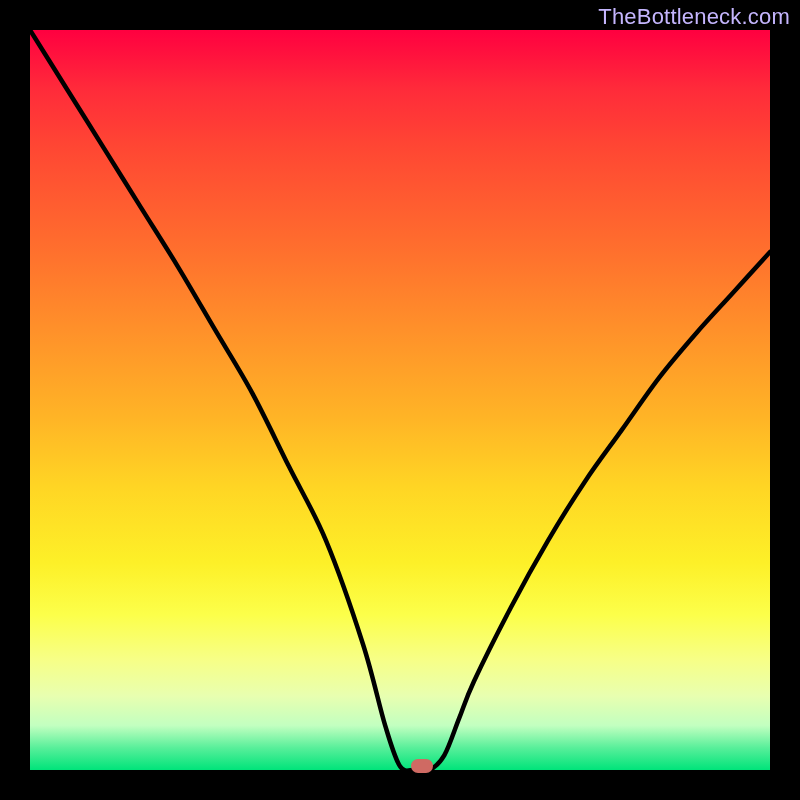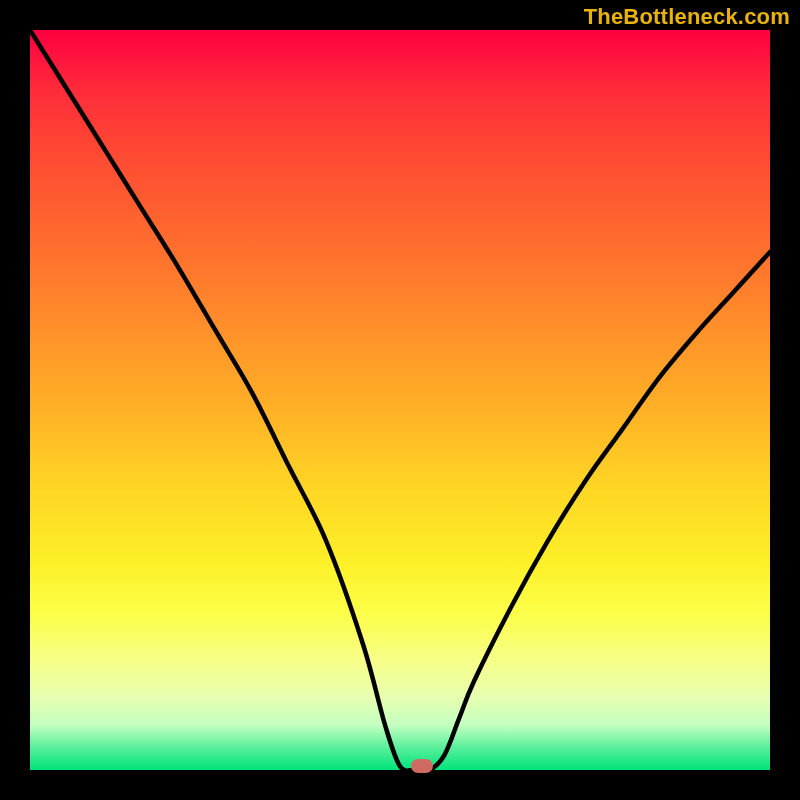--- a/index.html
+++ b/index.html
@@ -40,23 +40,23 @@
       #e8ffb0 90%,
       #c2ffc0 94%,
       #58ef9a 97%,
       #00e47a 100%
     );
   }
   .watermark {
     position: absolute;
     top: 4px;
     right: 10px;
-    color: #eab308;
+    color: #c4b5fd;
     font-size: 22px;
-    font-weight: 700;
+    font-weight: 400;
     letter-spacing: 0.2px;
     user-select: none;
   }
   svg.curve {
     position: absolute;
     left: 0;
     top: 0;
     width: 740px;
     height: 740px;
   }

